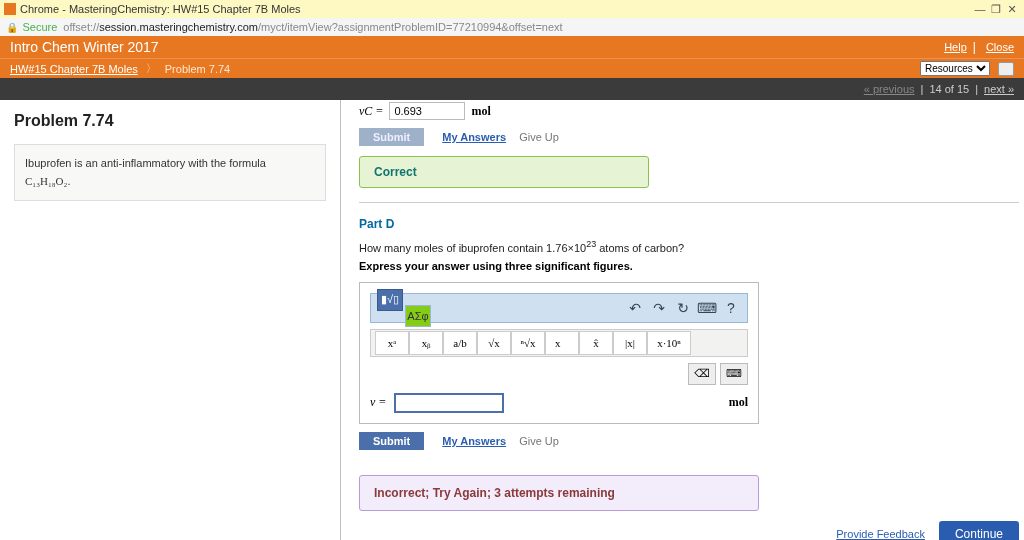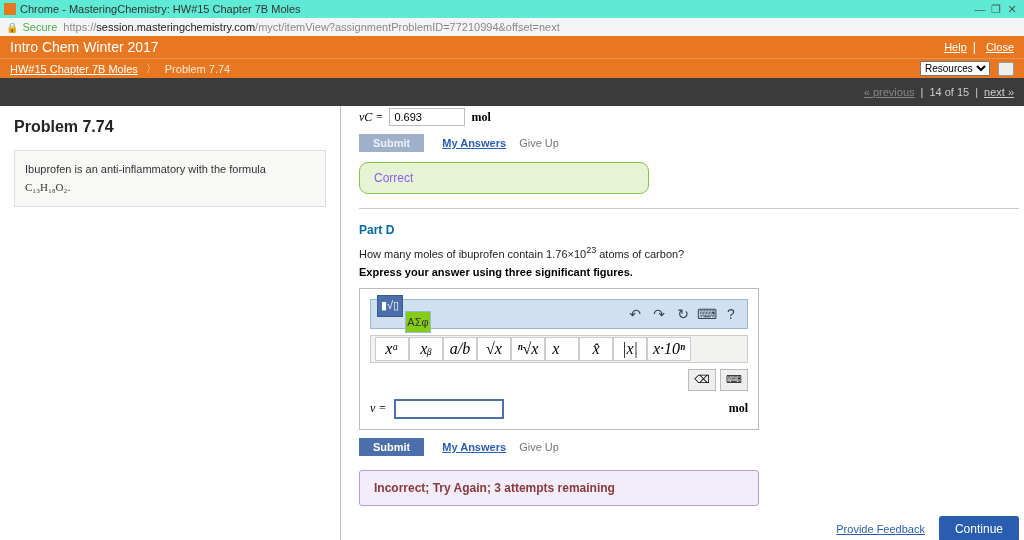--- a/index.html
+++ b/index.html
@@ -1,75 +1,75 @@
 <!DOCTYPE html>
 <html><head>
 <meta charset="utf-8">
 <style>
 * { margin: 0; padding: 0; box-sizing: border-box; }
 body { font-family: Arial, sans-serif; font-size: 12px; background: #fff; width: 1024px; height: 540px; overflow: hidden; }
-.titlebar { background: #5eead4; height: 18px; display: flex; align-items: center; padding: 0 4px; color: #333; font-size: 11px; }
+.titlebar { background: #fef9c3; height: 18px; display: flex; align-items: center; padding: 0 4px; color: #333; font-size: 11px; }
 .titlebar .icon-box { width: 12px; height: 12px; background: #e87722; margin-right: 4px; }
 .titlebar .spacer { flex: 1; }
 .winbtn { width: 16px; text-align: center; color: #555; font-size: 11px; cursor: default; }
 .urlbar { background: #f5f5f5; height: 18px; display: flex; align-items: center; padding: 0 6px; font-size: 11px; color: #555; }
 .lock { color: #4caf50; margin-right: 4px; font-size: 10px; }
 .secure { color: #4caf50; margin-right: 6px; }
 .url .h { color: #222; }
 .url .p { color: #888; }
 .orange-bar { background: #e87722; color: #fff; height: 22px; display: flex; align-items: center; padding: 0 10px; }
 .orange-bar .spacer { flex: 1; }
 .orange-bar a { color: #fff; text-decoration: underline; margin-left: 10px; font-size: 11px; }
 .crumb-bar { background: #e87722; height: 20px; display: flex; align-items: center; padding: 0 10px; color: #fff; font-size: 11px; border-top: 1px solid rgba(255,255,255,0.2);}
 .crumb-bar a { color: #fff; text-decoration: underline; }
 .crumb-bar .sep { margin: 0 8px; color: #ffd9b0; }
 .crumb-bar .cur { color: #ffe8d0; }
 .crumb-bar .spacer { flex: 1; }
 .crumb-bar select { font-size: 10px; }
 .crumb-bar .print { margin-left: 8px; width: 16px; height: 14px; background:#eee; border:1px solid #999; border-radius:2px;}
-.nav-bar { background: #3b3b3b; color: #ccc; height: 28px; display: flex; align-items: center; justify-content: flex-end; padding: 0 10px; font-size: 11px; }
+.nav-bar { background: #3b3b3b; color: #ccc; height: 22px; display: flex; align-items: center; justify-content: flex-end; padding: 0 10px; font-size: 11px; }
 .nav-bar span, .nav-bar a { margin-left: 6px; color: #ccc; }
 .nav-bar a { text-decoration: underline; cursor: pointer; }
 .nav-bar .dim { color: #888; }
 .content { display: flex; height: calc(540px - 96px); }
 .left { width: 340px; padding: 12px 14px; }
 .left h2 { font-size: 16px; font-weight: bold; margin-bottom: 14px; color: #222;}
 .desc-box { border: 1px solid #ddd; background: #f8f8f6; padding: 10px; font-size: 11px; color: #333; line-height: 1.6; }
 .divider { width: 1px; background: #bfbfbf; }
 .right { flex: 1; padding: 0 18px 10px 18px; overflow-y: auto; }
 .prev-ans { display: flex; align-items: center; gap: 6px; margin-top: 2px;}
 .prev-ans .lbl { font-style: italic; font-family: 'Times New Roman', serif;}
 .prev-ans input { width: 76px; height: 18px; border: 1px solid #bbb; padding: 0 4px; font-size: 11px;}
 .btn-submit { background: #4b6faa; color: #fff; border: none; padding: 3px 14px; font-size: 11px; font-weight: bold; cursor: pointer; }
 .btn-submit.dim { background: #9fb0c9; color: #eef; }
 .ans-links { font-size: 11px; }
 .ans-links a { color: #2a5db0; font-weight: bold; text-decoration: underline; margin-right: 10px;}
 .ans-links .gu { color: #777; font-weight: normal; text-decoration: none;}
 .row-sub { display: flex; align-items: center; gap: 18px; margin: 8px 0 10px 0;}
-.correct-box { border: 1px solid #8bc34a; background: #e7f3d5; color: #8b5cf6; font-weight: normal; padding: 8px 14px; width: 290px; border-radius: 9px; margin-bottom: 14px;}
+.correct-box { border: 1px solid #8bc34a; background: #e7f3d5; color: #0f766e; font-weight: bold; padding: 8px 14px; width: 290px; border-radius: 3px; margin-bottom: 14px;}
 hr.sep { border: none; border-top: 1px solid #ccc; margin: 8px 0 14px 0; width: 660px;}
 .part-title { font-weight: bold; font-size: 12px; margin-bottom: 8px; color:#0369a1;}
 .q-text { font-size: 11px; margin-bottom: 6px; color: #222;}
 .instr { font-weight: bold; font-size: 11px; margin-bottom: 10px;}
 .eq-panel { border: 1px solid #bbb; width: 400px; padding: 10px; background: #fff; }
 .eq-toolbar { background: #cfe0f0; border: 1px solid #9cb7d4; height: 30px; display: flex; align-items: center; padding: 0 6px; gap: 4px; margin-bottom: 6px;}
 .eq-toolbar .tb-left { display:flex; gap:2px;}
 .eq-toolbar .tb-btn { width: 26px; height: 22px; background: #4b6faa; color:#fff; display:flex; align-items:center; justify-content:center; font-size:11px; border:1px solid #3a5a8f;}
 .eq-toolbar .tb-btn.light { background:#84cc16; color:#333; border:1px solid #9cb7d4;margin-top:16px;}
 .eq-toolbar .sp { flex:1;}
 .eq-toolbar .ic { width:20px; color:#345; text-align:center; font-size:14px; cursor:pointer;}
 .eq-row2 { background:#f2f2f0; border:1px solid #ccc; height:28px; display:flex; align-items:center; padding:0 4px; gap:0; margin-bottom:6px;}
-.eq-row2 .cell { width:34px; height:24px; border:1px solid #ccc; background:#fff; display:flex; align-items:center; justify-content:center; font-family:'Times New Roman',serif; font-size:16px; font-style:italic;}
+.eq-row2 .cell { width:34px; height:24px; border:1px solid #ccc; background:#fff; display:flex; align-items:center; justify-content:center; font-family:'Times New Roman',serif; font-size:11px; }
 .eq-row3 { display:flex; justify-content:flex-end; gap:4px; margin-bottom:6px;}
 .eq-row3 .mini { width:28px; height:22px; border:1px solid #bbb; background:#eee; display:flex; align-items:center; justify-content:center; font-size:11px;}
 .eq-input-row { display:flex; align-items:center; gap:8px; margin-top:8px;}
 .eq-input-row .nu { font-family:'Times New Roman',serif; font-style:italic;}
 .eq-input-row input { width:110px; height:20px; border:2px solid #4b6faa; }
 .eq-input-row .unit { margin-left:auto; font-weight:bold; font-family:'Times New Roman',serif;}
-.feedback-box { border:1px solid #b89ad6; background:#f3ecfa; color:#8a3a3a; font-weight:bold; padding:10px 14px; width:400px; border-radius:3px; margin-top:14px; font-size:12px;}
+.feedback-box { border:1px solid #b89ad6; background:#f3ecfa; color:#8a3a3a; font-weight:bold; padding:10px 14px; width:400px; border-radius:3px; margin-top:25px; font-size:12px;}
 .footer-row { display:flex; justify-content:flex-end; align-items:center; gap:14px; width:660px; margin-top:10px;}
 .footer-row a { color:#2a5db0; text-decoration:underline; font-size:11px;}
 .btn-continue { background:#2a5db0; color:#fff; border:none; padding:6px 16px; border-radius:3px; font-size:12px; cursor:pointer;}
 sup{font-size:9px;}
 </style>
 </head>
 <body>
 
 <div class="titlebar">
   <div class="icon-box"></div>
@@ -77,21 +77,21 @@
   <div class="spacer"></div>
   <div class="winbtn">—</div>
   <div class="winbtn">❐</div>
   <div class="winbtn">✕</div>
 </div>
 
 <div class="urlbar">
   <span class="lock">🔒</span>
   <span class="secure">Secure</span>
   <span class="url">
-    <span class="p">https://</span><span class="h">session.masteringchemistry.com</span><span class="p">/myct/itemView?assignmentProblemID=77210994&amp;offset=next</span>
+    <span class="p">offset://</span><span class="h">session.masteringchemistry.com</span><span class="p">/myct/itemView?assignmentProblemID=77210994&amp;offset=next</span>
   </span>
 </div>
 
 <div class="orange-bar">
   <span style="font-size:14px;">Intro Chem Winter 2017</span>
   <div class="spacer"></div>
   <a>Help</a>
   <span style="color:#fff;margin-left:6px">|</span>
   <a>Close</a>
 </div>

